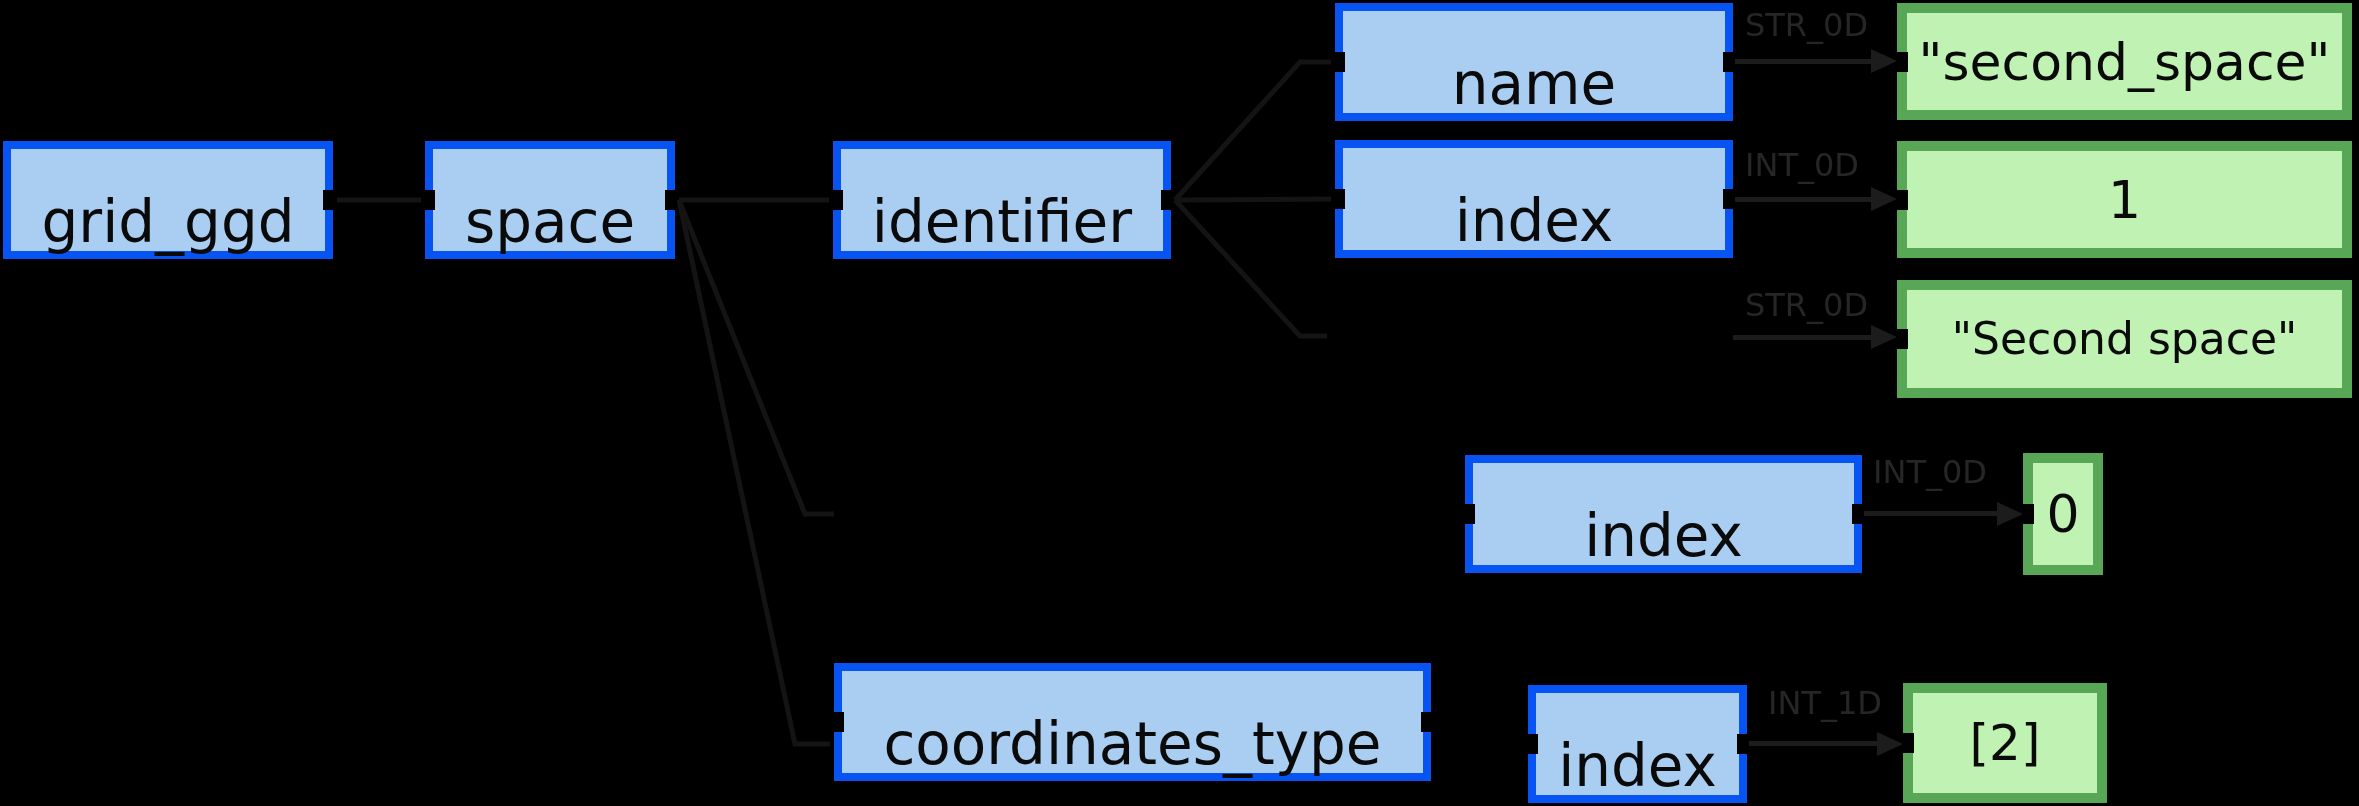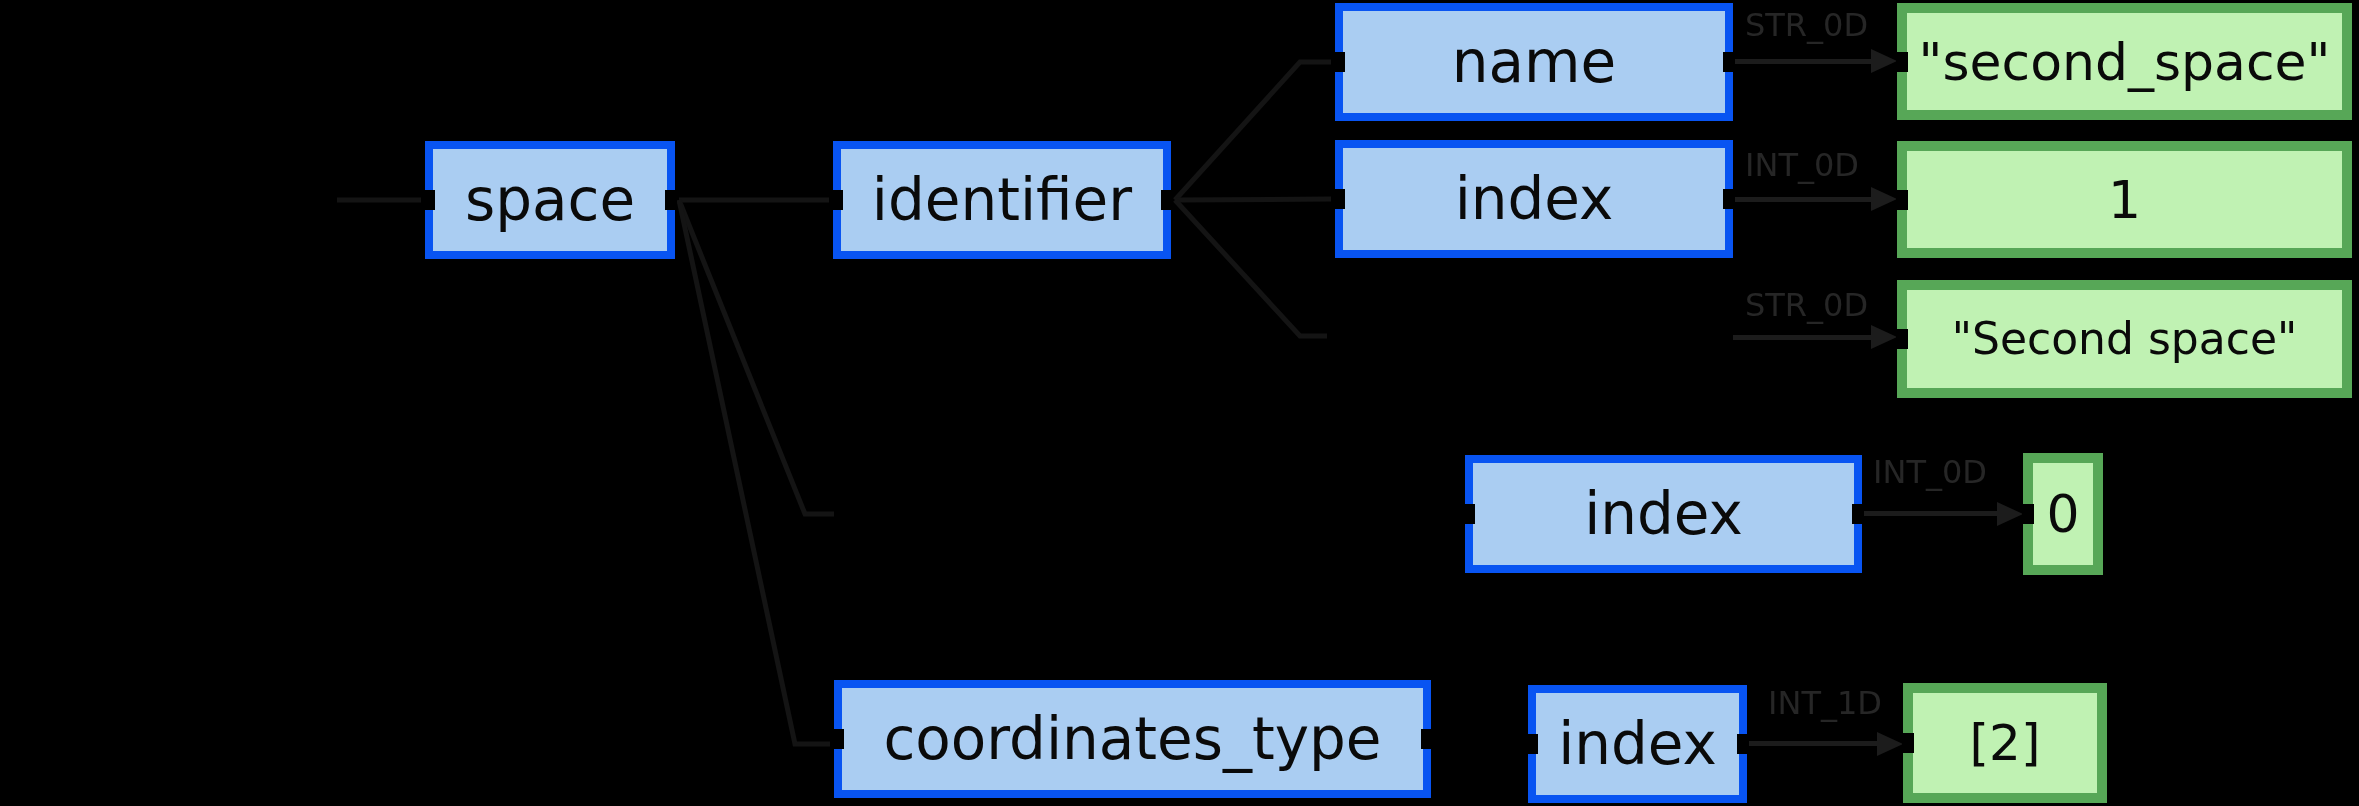--- a/index.html
+++ b/index.html
@@ -12,21 +12,21 @@
     width:2359px;height:806px;
     background:var(--background,#000);
     overflow:hidden;
   }
   
   .node{
     position:absolute;
     box-sizing:border-box;
     background:var(--node-fill,#aacdf2);
     border:8px solid var(--node-border,#0854f2);
-    display:flex;align-items:center;justify-content:center;
+    display:flex;align-items:flex-end;justify-content:center;
     color:var(--node-text,#0a0a0a);
     font-size:58px;line-height:1;
     white-space:nowrap;
   }
   
   .node::after,.node.root::after{
     content:"";position:absolute;width:12px;height:20px;background:#000;
     right:-10px;top:50%;transform:translateY(-50%);
   }
   .node::before{
@@ -96,36 +96,39 @@
   <div class="edge-line" style="left:1733px;top:335px;width:142px;"></div>
   <div class="edge-line" style="left:1862px;top:511px;width:137px;"></div>
   <div class="edge-line" style="left:1747px;top:741px;width:132px;"></div>
 
   <div class="arrowhead" style="left:1871px;top:49px;"></div>
   <div class="arrowhead" style="left:1871px;top:187px;"></div>
   <div class="arrowhead" style="left:1871px;top:325px;"></div>
   <div class="arrowhead" style="left:1997px;top:502px;"></div>
   <div class="arrowhead" style="left:1877px;top:732px;"></div>
 
+  <div class="node root" style="left:3px;top:141px;width:330px;height:118px;">
+    <span>grid_ggd</span>
+  </div>
   <div class="node" style="left:425px;top:141px;width:250px;height:118px;">
     <span>space</span>
   </div>
   <div class="node" style="left:833px;top:141px;width:338px;height:118px;">
     <span>identifier</span>
   </div>
   <div class="node" style="left:1335px;top:3px;width:398px;height:118px;">
     <span>name</span>
   </div>
   <div class="node" style="left:1335px;top:140px;width:398px;height:118px;">
     <span>index</span>
   </div>
   <div class="node" style="left:1465px;top:455px;width:397px;height:118px;">
     <span>index</span>
   </div>
-  <div class="node" style="left:834px;top:680px;width:597px;height:118px;">
+  <div class="node" style="left:834px;top:663px;width:597px;height:118px;">
     <span>coordinates_type</span>
   </div>
   <div class="node" style="left:1528px;top:685px;width:219px;height:118px;">
     <span>index</span>
   </div>
 
   <div class="tlabel" style="left:1745px;top:8px;">STR_0D</div>
   <div class="tlabel" style="left:1745px;top:148px;">INT_0D</div>
   <div class="tlabel" style="left:1745px;top:288px;">STR_0D</div>
   <div class="tlabel" style="left:1873px;top:455px;">INT_0D</div>

